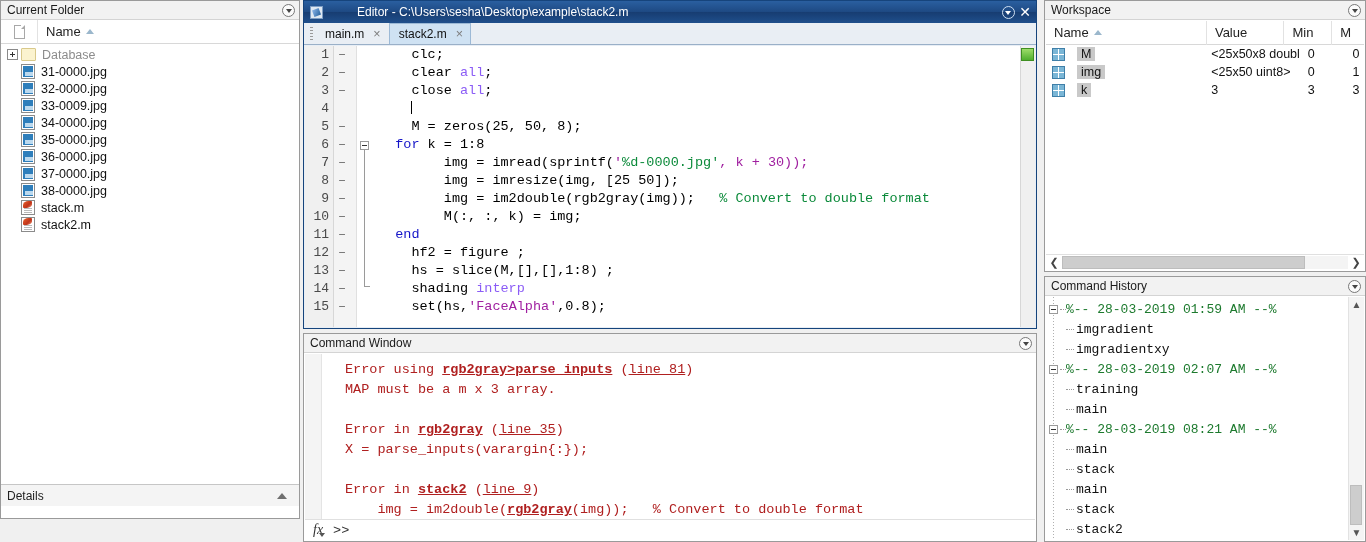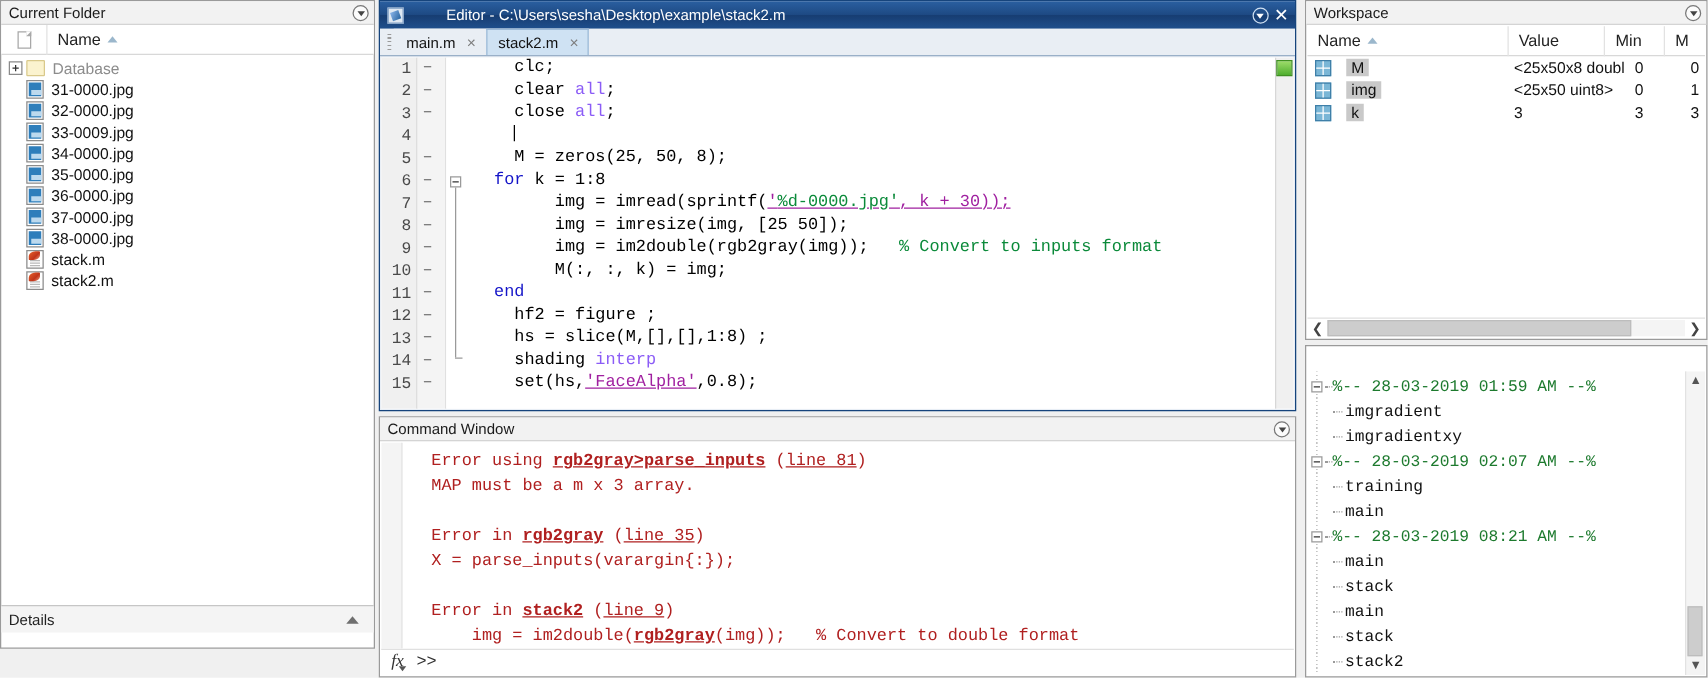--- a/index.html
+++ b/index.html
@@ -112,21 +112,21 @@
   #ed-scroll{position:absolute;right:0;top:0;width:14px;bottom:0;background:#f0f0f0;border-left:1px solid #d7d7d7;}
   #ed-ca{position:absolute;right:1px;top:2px;width:11px;height:11px;
      background:linear-gradient(180deg,#9ddc6a,#4fae2e);border:1px solid #3f8f22;}
 
   .cl{height:18px;line-height:18px;font-family:"Liberation Mono",monospace;font-size:13.5px;white-space:pre;}
   #ed-gutter .cl{text-align:right;padding-right:4px;color:#4a4a4a;font-size:13px;}
   #ed-dash .cl{text-align:left;padding-left:4px;color:#6a6a6a;}
   #ed-code .cl{padding-left:6px;color:#000;}
   .kw{color:#8b5cf6;}
   .kw-blue{color:#1414c8;}
-  .str{color:#a020a0;text-decoration:underline;}
+  .str{color:#a020a0;}
   .cmt{color:#0b8a3a;}
   .caret{display:inline-block;width:1px;height:13px;background:#000;vertical-align:-2px;}
 
   .foldbox{position:absolute;left:3px;width:9px;height:9px;border:1px solid #9a9a9a;background:#fff;box-sizing:border-box;}
   .foldbox:before{content:"";position:absolute;left:1px;top:3px;width:5px;height:1px;background:#333;}
   .foldline{position:absolute;left:7px;width:1px;background:#9a9a9a;}
   .foldfoot{position:absolute;width:6px;height:1px;background:#9a9a9a;}
 
   
   #cw{left:303px;top:333px;width:734px;height:209px;border:1px solid #9a9a9a;}
@@ -333,21 +333,21 @@
       <div id="ed-code">
 
       <div class="cl">    clc;</div>
           <div class="cl">    clear <span class="kw">all</span>;</div>
           <div class="cl">    close <span class="kw">all</span>;</div>
           <div class="cl">    <span class="caret"></span></div>
           <div class="cl">    M = zeros(25, 50, 8);</div>
           <div class="cl">  <span class="kw-blue">for</span> k = 1:8</div>
           <div class="cl">        img = imread(sprintf(<span class="str">'<span class="cmt">%d-0000.jpg'</span>, k + 30));</span></div>
           <div class="cl">        img = imresize(img, [25 50]);</div>
-          <div class="cl">        img = im2double(rgb2gray(img));   <span class="cmt">% Convert to inputs format</span></div>
+          <div class="cl">        img = im2double(rgb2gray(img));   <span class="cmt">% Convert to double format</span></div>
           <div class="cl">        M(:, :, k) = img;</div>
           <div class="cl">  <span class="kw-blue">end</span></div>
           <div class="cl">    hf2 = figure ;</div>
           <div class="cl">    hs = slice(M,[],[],1:8) ;</div>
           <div class="cl">    shading <span class="kw">interp</span></div>
           <div class="cl">    set(hs,<span class="str">'FaceAlpha'</span>,0.8);</div>
         </div>
       <div id="ed-scroll">
         <div id="ed-ca"></div>
       </div>
@@ -434,20 +434,26 @@
     <div id="ws-hscroll">
       <span class="sb-arrow">❮</span>
       <span class="sb-track">
           <span class="sb-thumb"></span>
         </span>
       <span class="sb-arrow">❯</span>
     </div>
   </div>
 
   <div class="panel" id="ch">
+    <div class="panel-hdr">
+      <span class="ttl">Command History</span>
+      <span class="circ-btn">
+          <span class="tri"></span>
+        </span>
+    </div>
     <div id="ch-body">
       <div class="ch-vline"></div>
       <div id="ch-rows" style="position:absolute;left:0;top:2px;right:15px;">
           <div class="ch-row"><span class="ch-exp"></span><span style="width: 6px; border-top: 1px dotted rgb(154, 154, 154); flex: 0 0 auto;"></span><span class="ch-sess">%-- 28-03-2019 01:59 AM --%</span></div>
           <div class="ch-row"><span class="ch-indent"></span><span style="width: 8px; border-top: 1px dotted rgb(154, 154, 154); flex: 0 0 auto; margin-right: 2px;"></span><span class="ch-cmd">imgradient</span></div>
           <div class="ch-row"><span class="ch-indent"></span><span style="width: 8px; border-top: 1px dotted rgb(154, 154, 154); flex: 0 0 auto; margin-right: 2px;"></span><span class="ch-cmd">imgradientxy</span></div>
           <div class="ch-row"><span class="ch-exp"></span><span style="width: 6px; border-top: 1px dotted rgb(154, 154, 154); flex: 0 0 auto;"></span><span class="ch-sess">%-- 28-03-2019 02:07 AM --%</span></div>
           <div class="ch-row"><span class="ch-indent"></span><span style="width: 8px; border-top: 1px dotted rgb(154, 154, 154); flex: 0 0 auto; margin-right: 2px;"></span><span class="ch-cmd">training</span></div>
           <div class="ch-row"><span class="ch-indent"></span><span style="width: 8px; border-top: 1px dotted rgb(154, 154, 154); flex: 0 0 auto; margin-right: 2px;"></span><span class="ch-cmd">main</span></div>
           <div class="ch-row"><span class="ch-exp"></span><span style="width: 6px; border-top: 1px dotted rgb(154, 154, 154); flex: 0 0 auto;"></span><span class="ch-sess">%-- 28-03-2019 08:21 AM --%</span></div>

